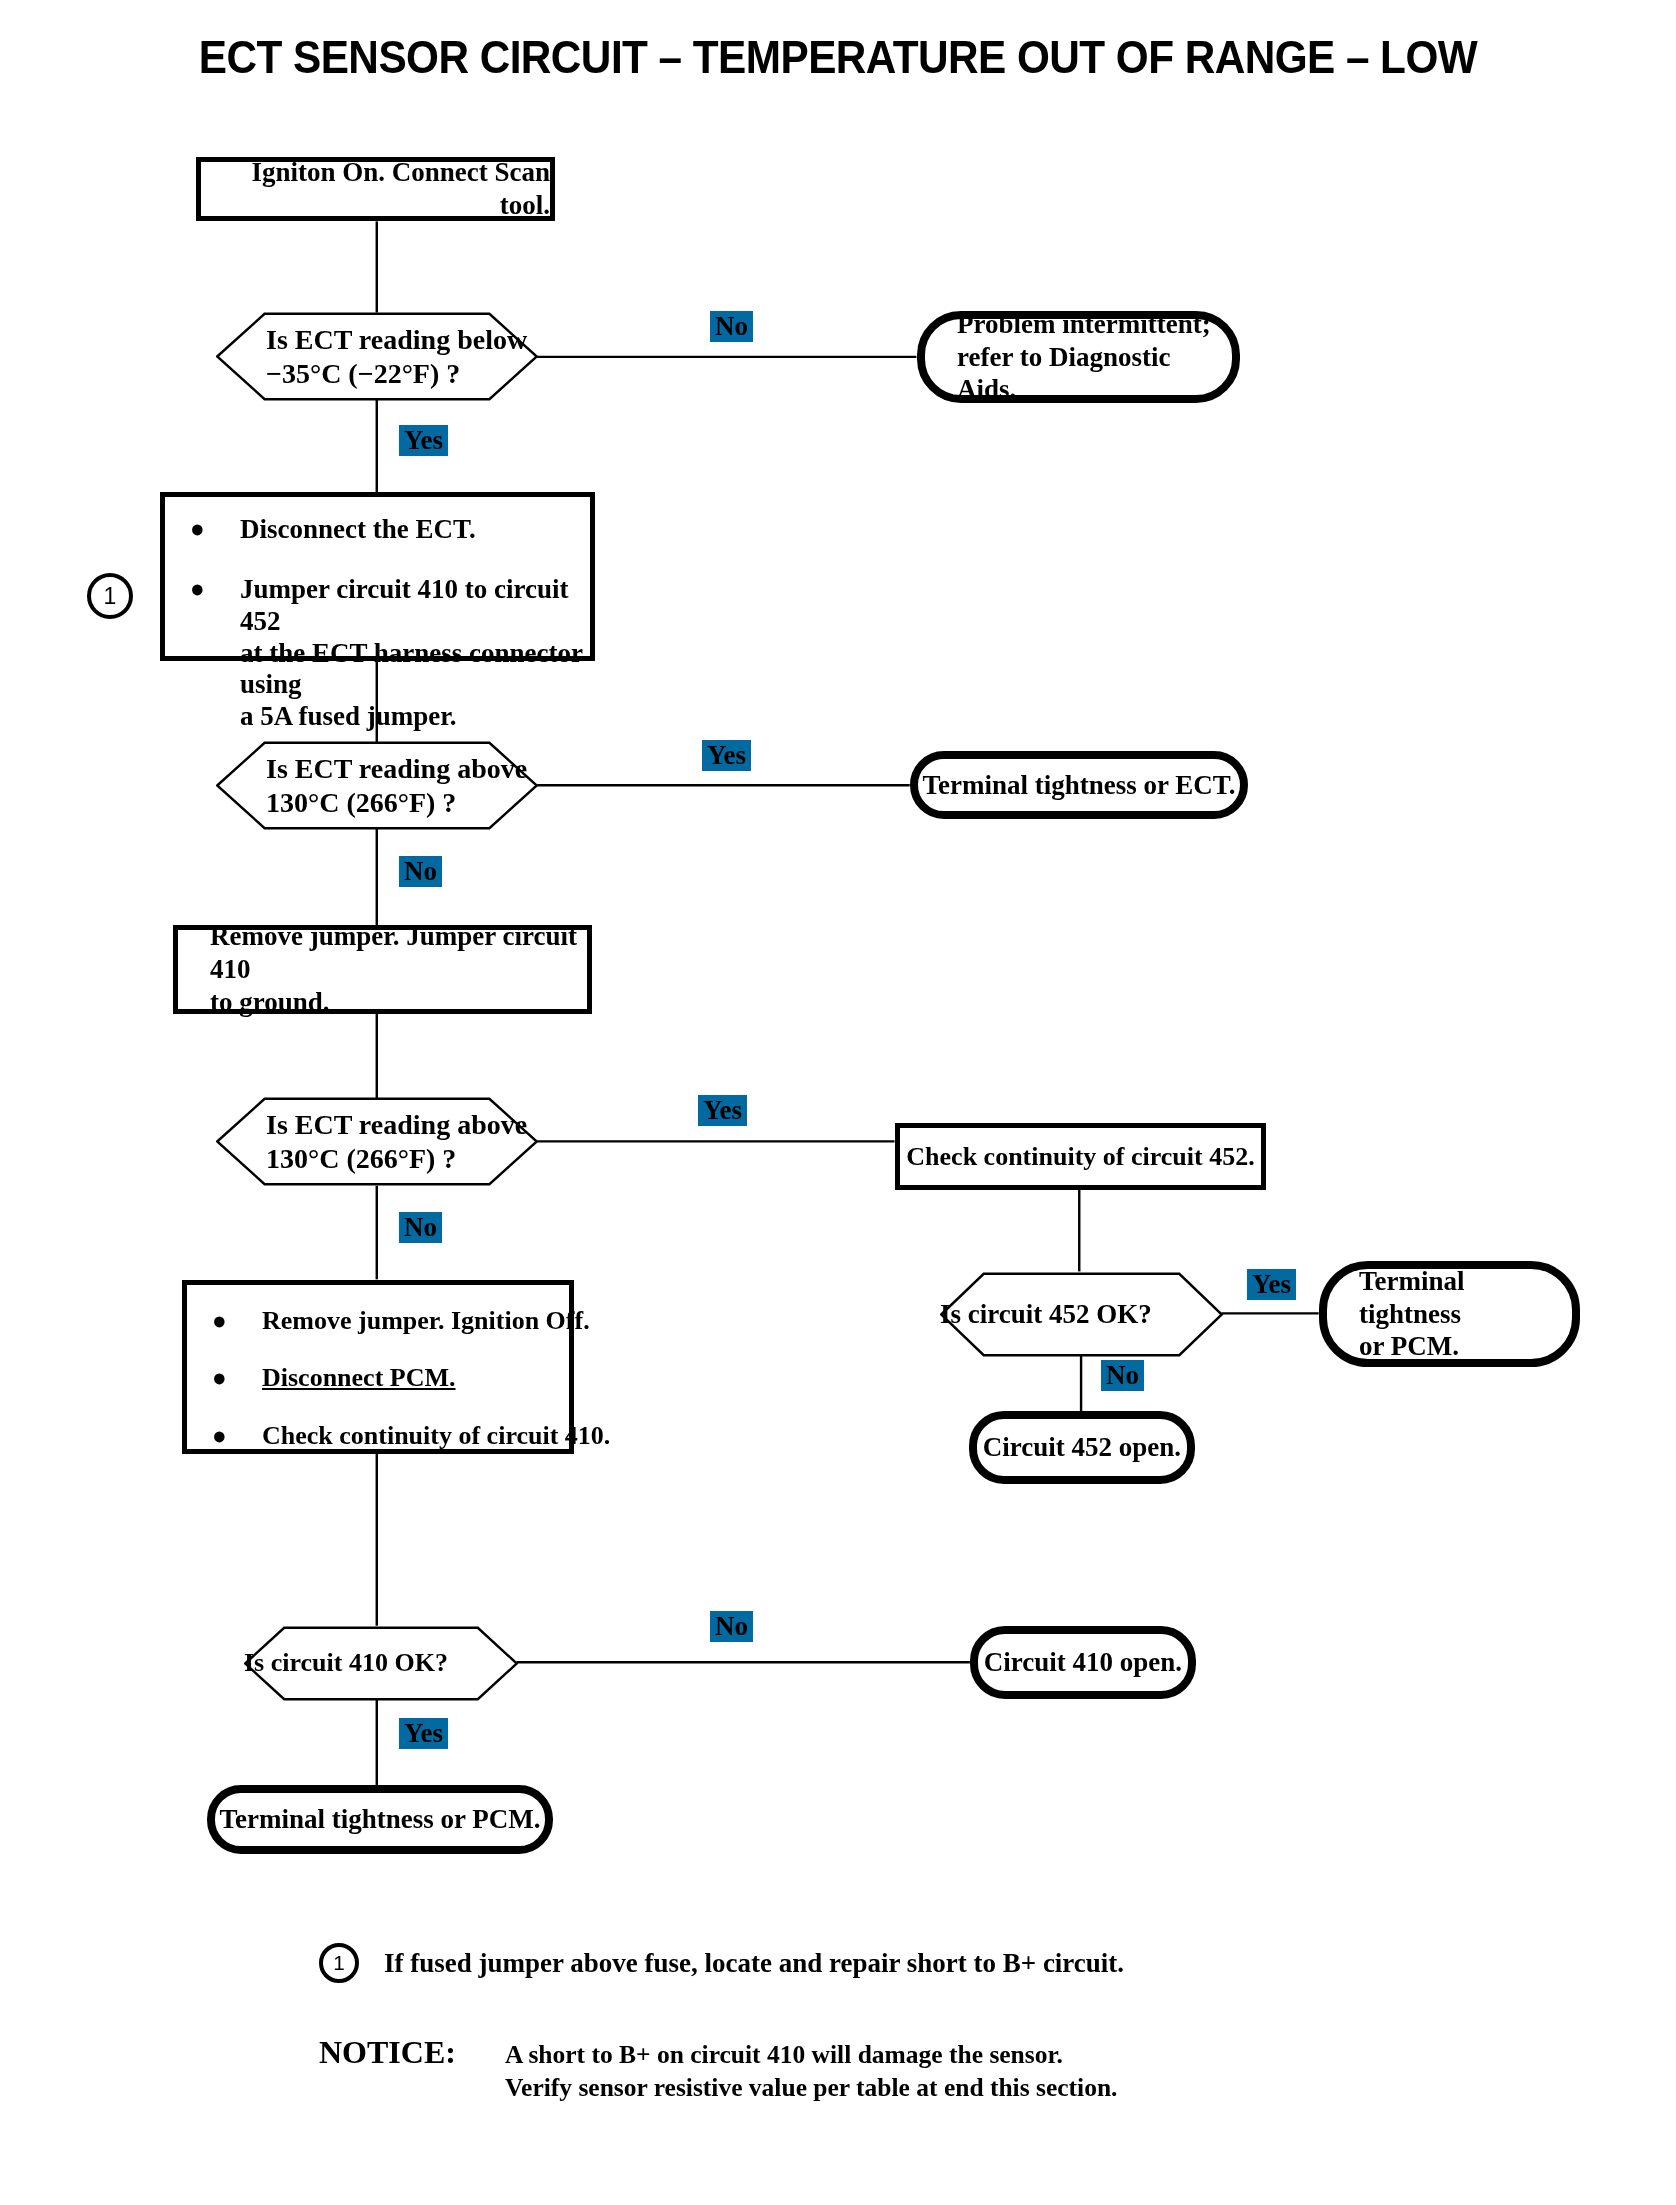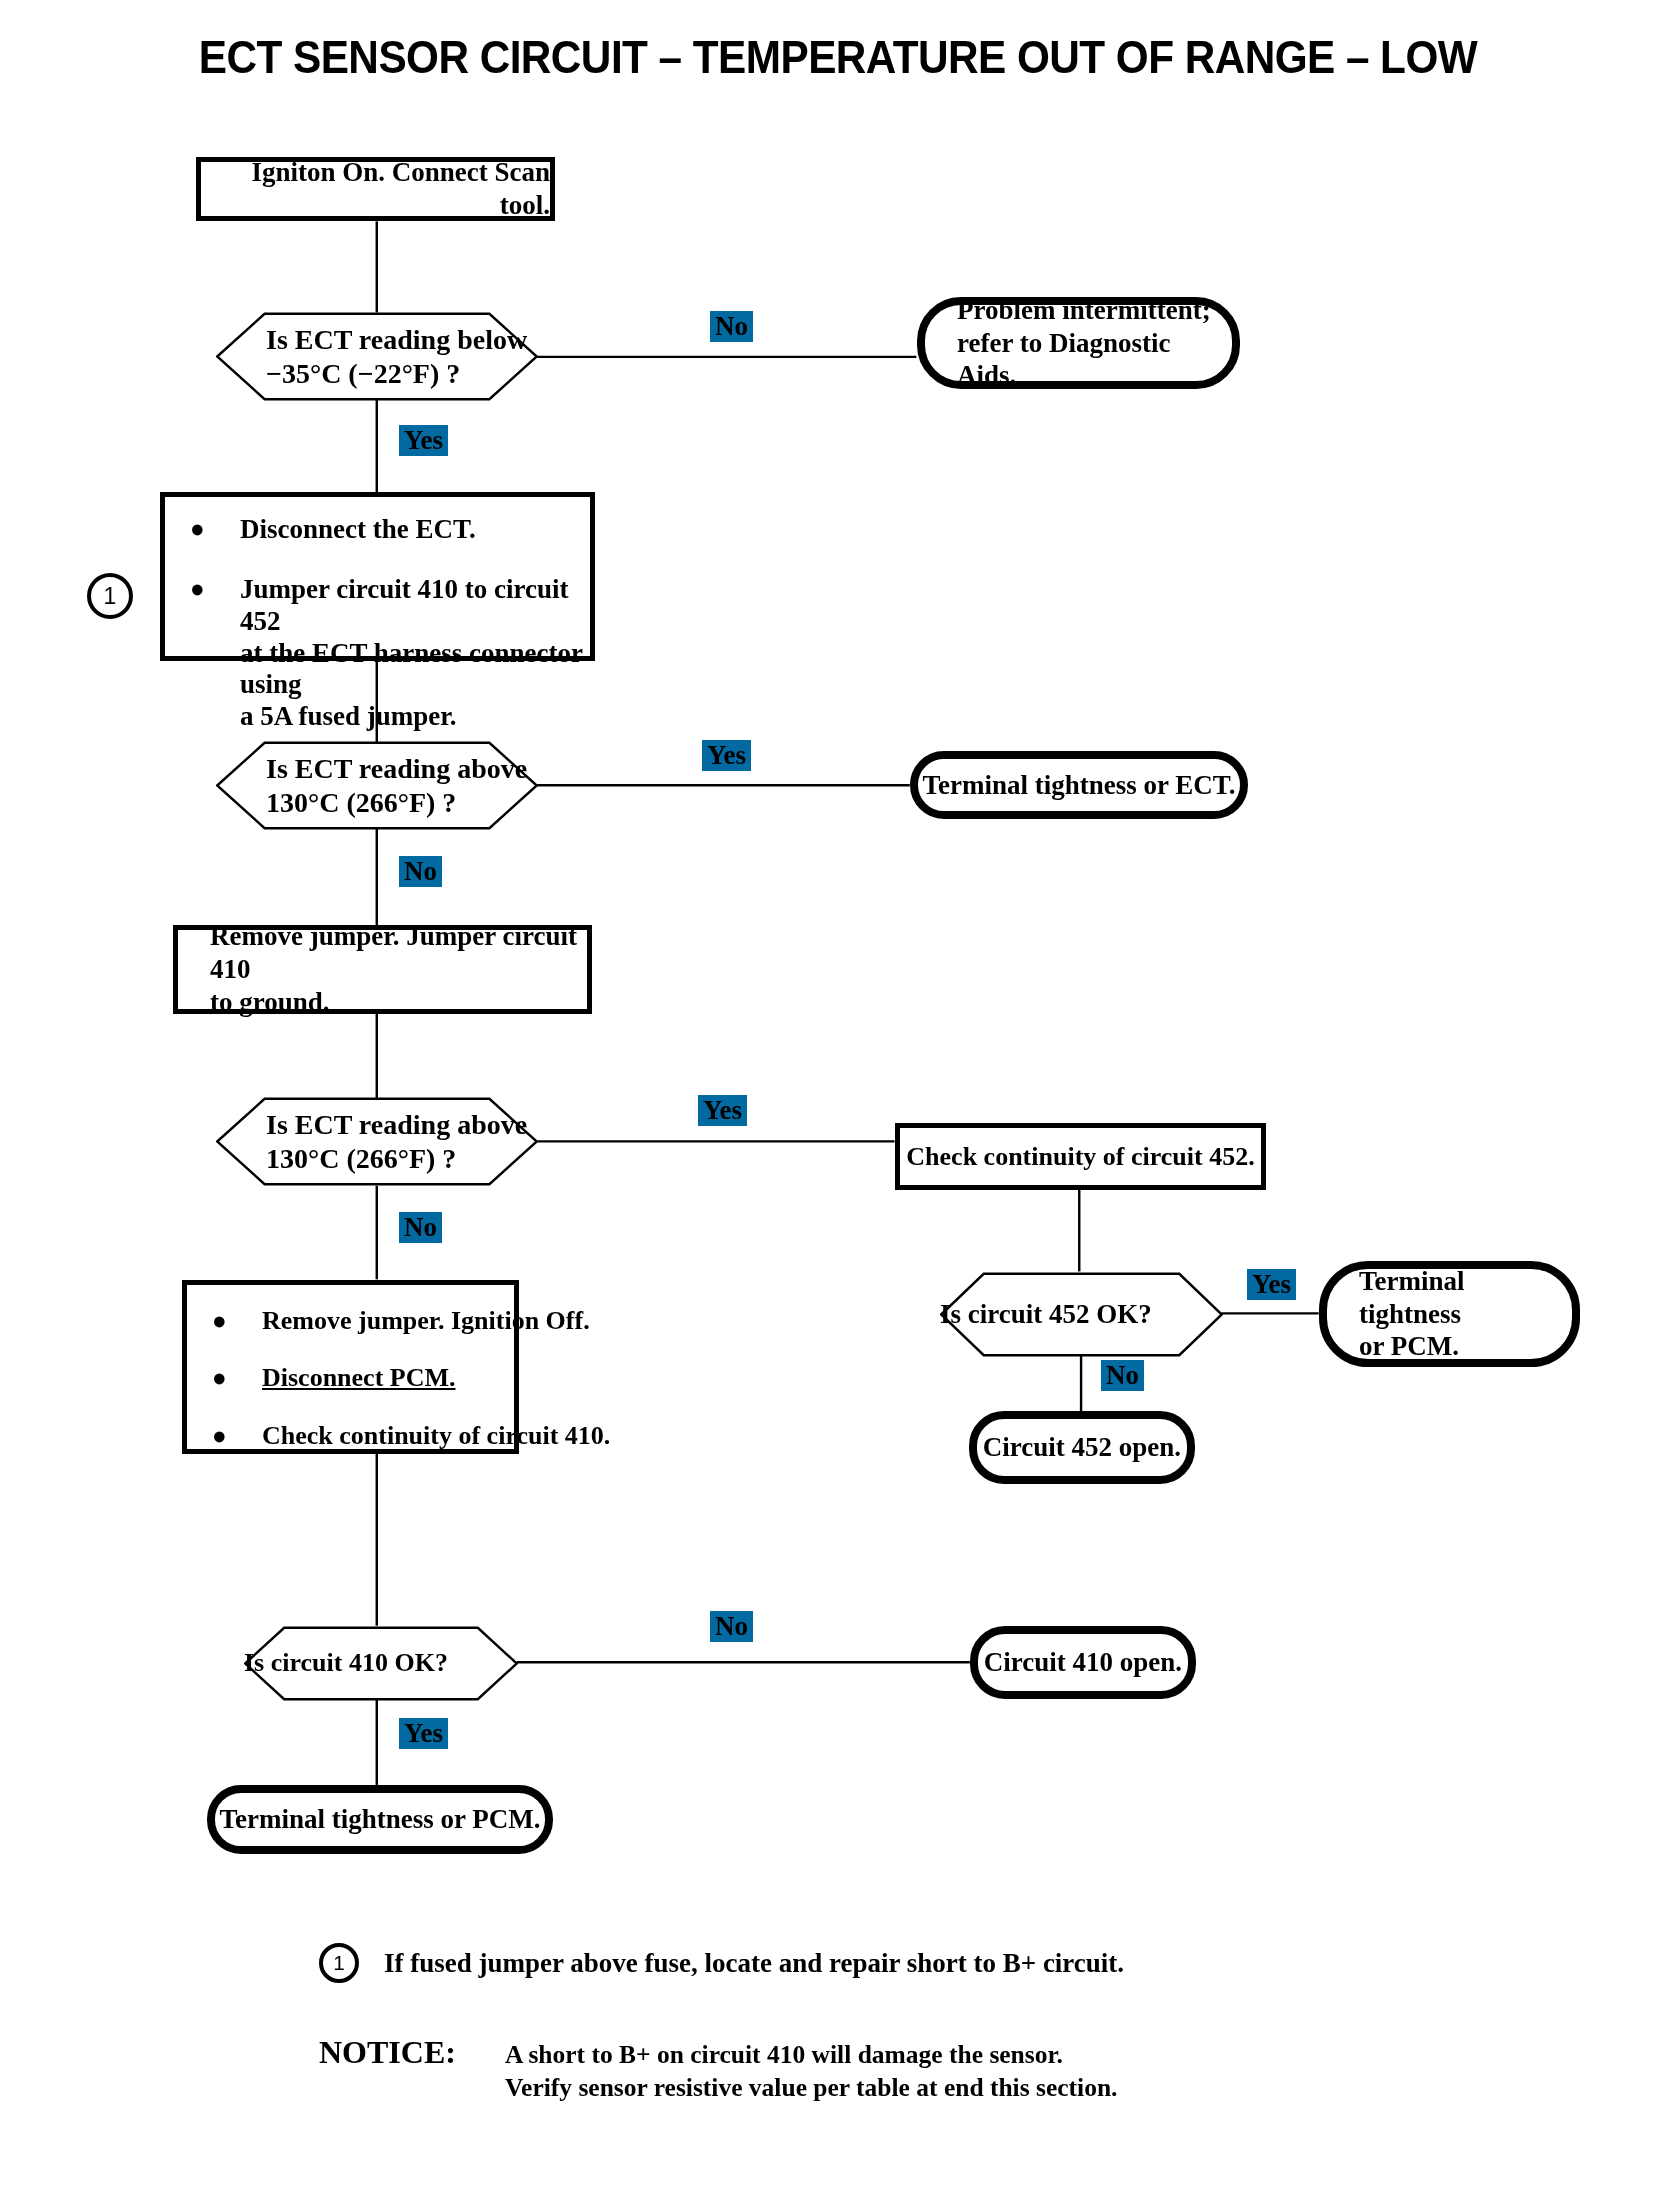--- a/index.html
+++ b/index.html
@@ -119,21 +119,21 @@
       <polygon points="2,73 80,3 450,3 528,73 450,143 80,143" fill="#fff" stroke="#000" stroke-width="4"></polygon>
     </svg>
     <div class="hex-text leftpad">
       <span>Is ECT reading below</span>
       <span>−35°C (−22°F) ?</span>
     </div>
   </div>
 
   <div class="branch-label" style="left:710px; top:311px;">No</div>
 
-  <div class="node terminator leftpad" style="left:917px; top:297px; width:323px; height:92px;">
+  <div class="node terminator leftpad" style="left:917px; top:311px; width:323px; height:92px;">
     <span>Problem intermittent;</span>
     <span>refer to Diagnostic Aids.</span>
   </div>
 
   <div class="branch-label" style="left:399px; top:425px;">Yes</div>
 
   <div class="node bullet-box" style="left:160px; top:492px; width:435px; height:169px;">
     <ul>
       <li>Disconnect the ECT.</li>
       <li>Jumper circuit 410 to circuit 452
@@ -180,21 +180,21 @@
   </div>
 
   <div class="branch-label" style="left:698px; top:1095px;">Yes</div>
 
   <div class="node rect-node center" style="left:895px; top:1123px; width:371px; height:67px; font-size:26px;">
     <span style="white-space:nowrap;">Check continuity of circuit 452.</span>
   </div>
 
   <div class="branch-label" style="left:399px; top:1212px;">No</div>
 
-  <div class="node bullet-box tight" style="left:182px; top:1280px; width:337px; height:174px; font-size:26px; padding-top:20.7px;">
+  <div class="node bullet-box tight" style="left:182px; top:1280px; width:392px; height:174px; font-size:26px; padding-top:20.7px;">
     <ul>
       <li style="white-space:nowrap;">Remove jumper. Ignition Off.</li>
       <li style="white-space:nowrap;text-decoration:underline;">Disconnect PCM.</li>
       <li style="white-space:nowrap;">Check continuity of circuit 410.</li>
     </ul>
   </div>
 
   <div class="node hex-node" style="left:940px; top:1272px; width:283px; height:85px;">
     <svg class="hexshape" viewBox="0 0 466 140" preserveAspectRatio="none">
       <polygon points="2,70 72,3 394,3 464,70 394,137 72,137" fill="#fff" stroke="#000" stroke-width="4"></polygon>

